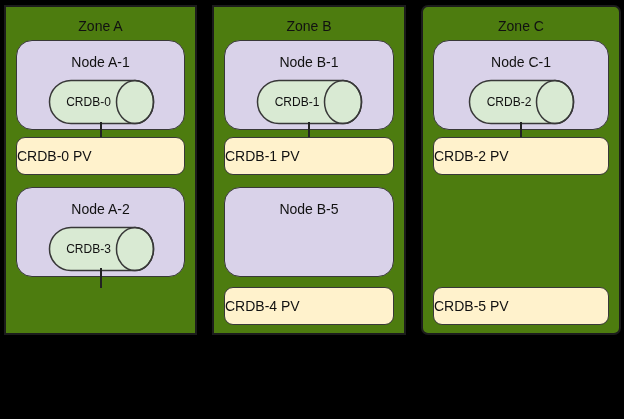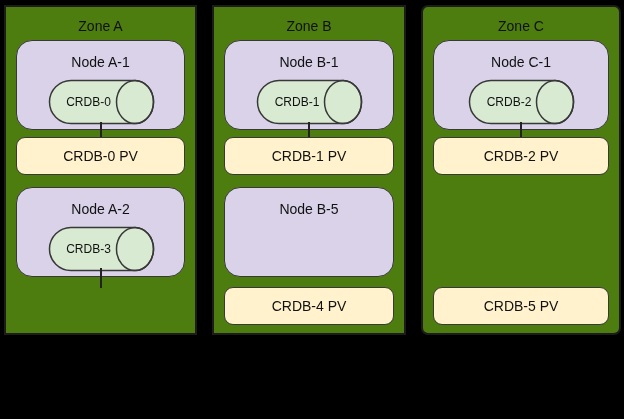--- a/index.html
+++ b/index.html
@@ -53,21 +53,21 @@
     background: #222222;
   }
   .connector.s1 { top: 115px; height: 16px; }
   .connector.s2 { top: 261px; height: 20px; }
   .pv {
     position: absolute; left: 10px; right: 10px; height: 38px;
     background: #fff2cc;
     border: 1.5px solid #383838;
     border-radius: 9px;
     box-sizing: border-box;
-    display: flex; align-items: center; justify-content: center;
+    display: flex; align-items: center; justify-content: flex-start;
     font-size: 14px;
   }
   .pv.s1 { top: 130px; }
   .pv.s2 { top: 280px; }
 </style>
 </head>
 <body>
 
 <div class="zone zone-a">
   <div class="zone-label">Zone A</div>

